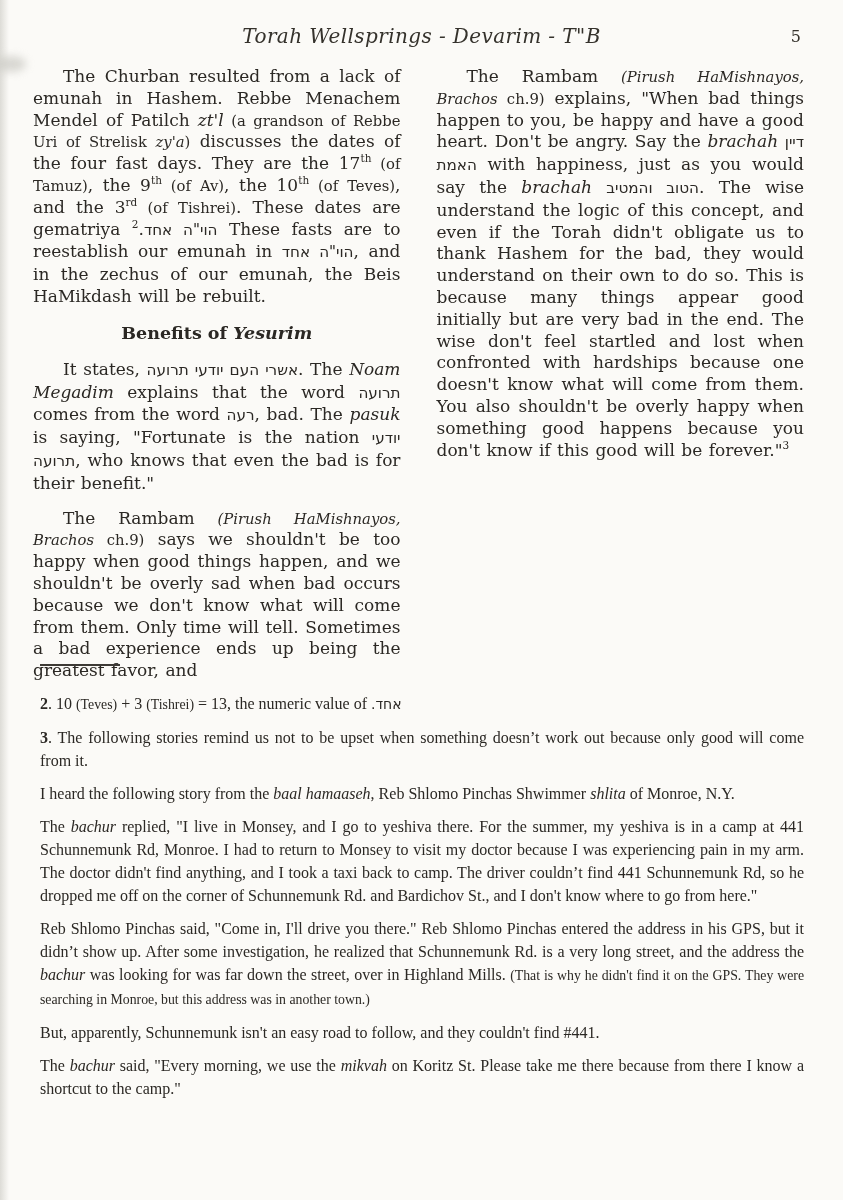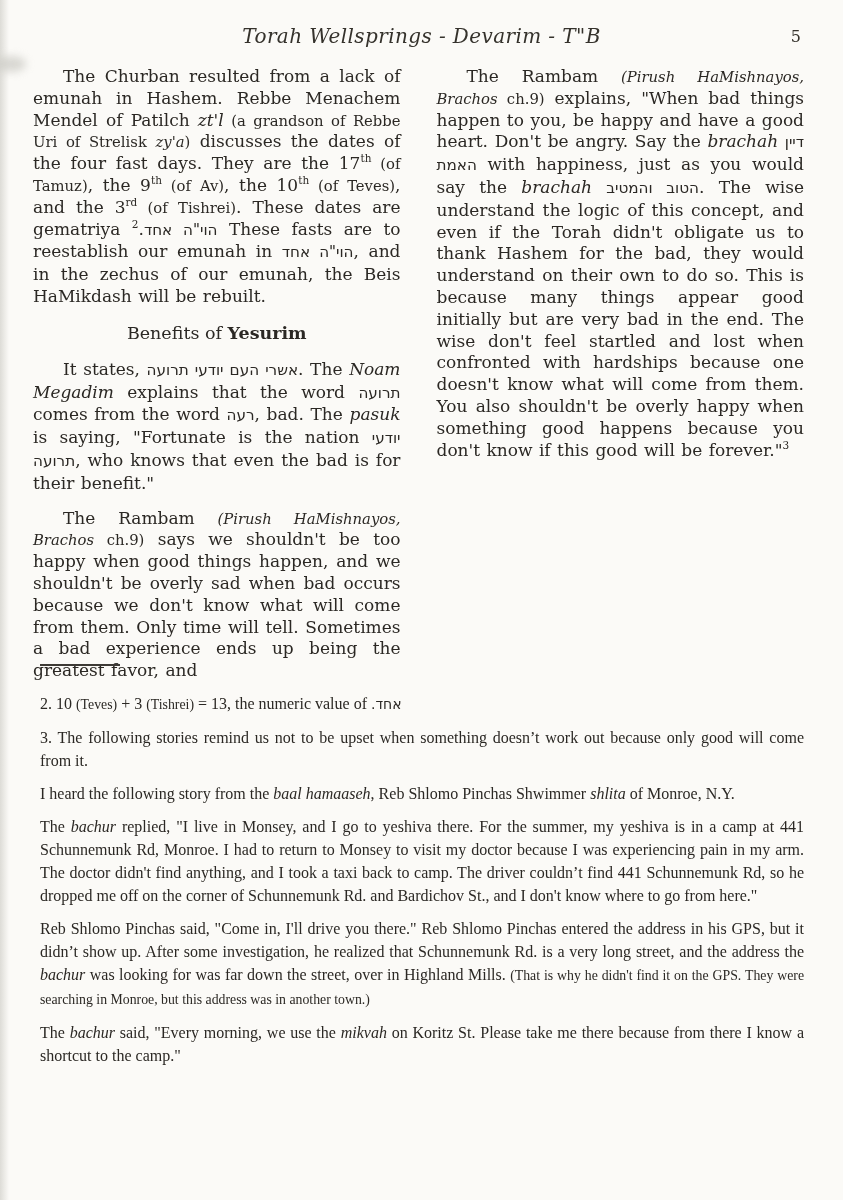--- a/index.html
+++ b/index.html
@@ -41,22 +41,22 @@
   .indent{text-indent:30px;}
   .col-left .para{margin-bottom:13px;}
   .col-right .para{margin-bottom:37px;}
   .heading{
     text-align:center;font-size:17.5px;margin:14px 0 15px;
     line-height:22px;font-weight:bold;
   }
   
   .seg-n{}
   .seg-i{font-style:italic;}
-  .seg-b{font-weight:normal;}
-  .seg-bi{font-weight:bold;}
+  .seg-b{font-weight:bold;}
+  .seg-bi{font-weight:bold;font-style:italic;}
   .seg-s{font-size:14.8px;}
   .seg-si{font-size:14.8px;font-style:italic;}
   .seg-h{font-family:"DejaVu Sans",sans-serif;font-size:15.2px;unicode-bidi:isolate;}
   sup.seg-sup{font-size:10.5px;line-height:0;vertical-align:super;}
   .footnotes{
     position:absolute;top:658px;left:40px;right:39px;
     font-family:"Liberation Serif",serif;
   }
   .fn-rule{
     width:80px;height:0;border-top:2px solid #3d3a35;
@@ -91,16 +91,17 @@
     </div>
   </div>
 
   <div class="footnotes">
     <div class="fn-rule"></div>
     <p class="fn"><span class="seg-b">2</span><span class="seg-n">. 10 </span><span class="seg-s">(Teves)</span><span class="seg-n"> + 3 </span><span class="seg-s">(Tishrei)</span><span class="seg-n"> = 13, the numeric value of </span><span class="seg-h" dir="rtl">אחד.</span></p>
     <p class="fn"><span class="seg-b">3</span><span class="seg-n">. The following stories remind us not to be upset when something doesn’t work out because only good will come from it.</span></p>
     <p class="fn"><span class="seg-n">I heard the following story from the </span><span class="seg-i">baal hamaaseh</span><span class="seg-n">, Reb Shlomo Pinchas Shwimmer </span><span class="seg-i">shlita</span><span class="seg-n"> of Monroe, N.Y.</span></p>
     <p class="fn"><span class="seg-n">The </span><span class="seg-i">bachur</span><span class="seg-n"> replied, "I live in Monsey, and I go to yeshiva there. For the summer, my yeshiva is in a camp at 441 Schunnemunk Rd, Monroe. I had to return to Monsey to visit my doctor because I was experiencing pain in my arm. The doctor didn't find anything, and I took a taxi back to camp. The driver couldn’t find 441 Schunnemunk Rd, so he dropped me off on the corner of Schunnemunk Rd. and Bardichov St., and I don't know where to go from here."</span></p>
     <p class="fn"><span class="seg-n">Reb Shlomo Pinchas said, "Come in, I'll drive you there." Reb Shlomo Pinchas entered the address in his GPS, but it didn’t show up. After some investigation, he realized that Schunnemunk Rd. is a very long street, and the address the </span><span class="seg-i">bachur</span><span class="seg-n"> was looking for was far down the street, over in Highland Mills. </span><span class="seg-s">(That is why he didn't find it on the GPS. They were searching in Monroe, but this address was in another town.)</span></p>
+    <p class="fn"><span class="seg-n">But, apparently, Schunnemunk isn't an easy road to follow, and they couldn't find #441.</span></p>
     <p class="fn"><span class="seg-n">The </span><span class="seg-i">bachur</span><span class="seg-n"> said, "Every morning, we use the </span><span class="seg-i">mikvah</span><span class="seg-n"> on Koritz St. Please take me there because from there I know a shortcut to the camp."</span></p>
   </div>
 
 </div>
 
 </body></html>

